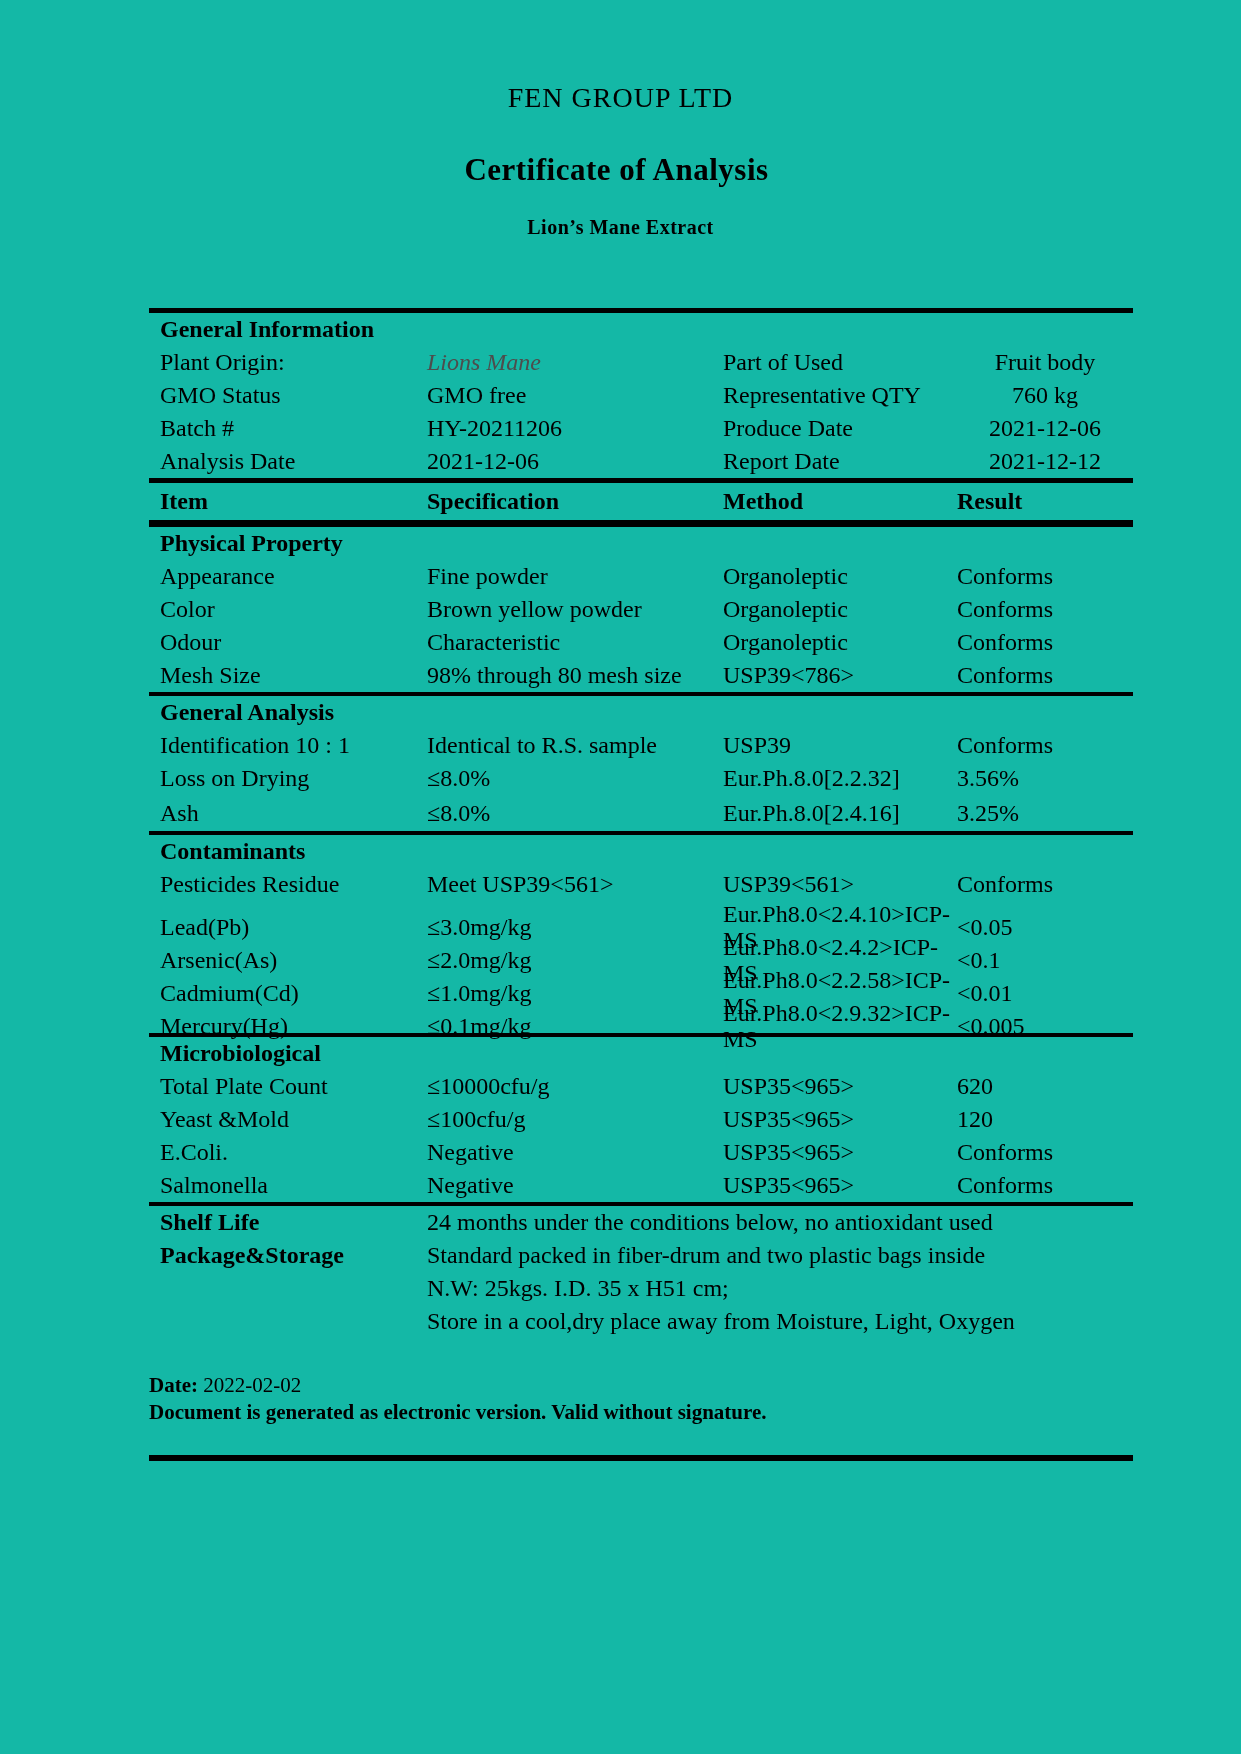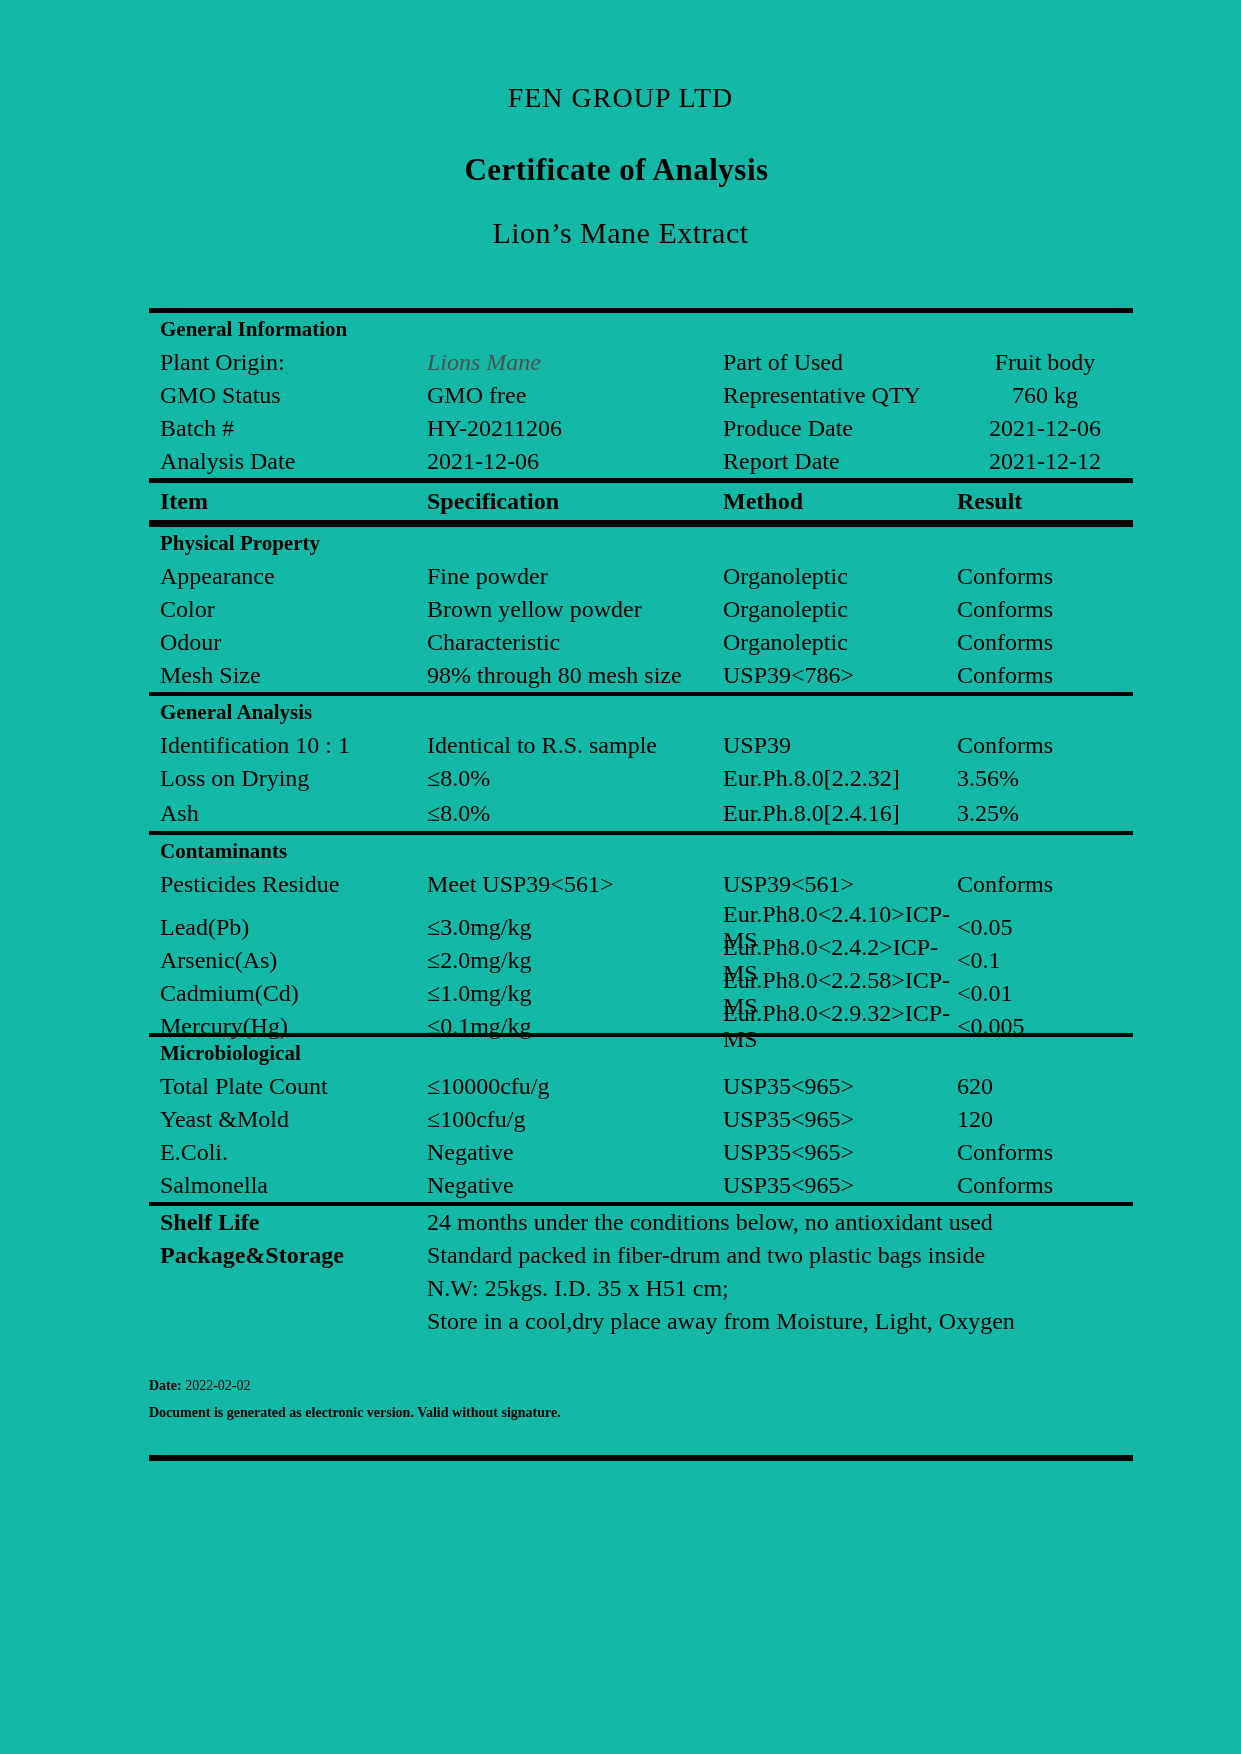--- a/index.html
+++ b/index.html
@@ -17,48 +17,48 @@
   .company {
     position: absolute; top: 82px; left: 0; right: 0;
     text-align: center; font-size: 28px; letter-spacing: 1px;
   }
   .doc-title {
     position: absolute; top: 152px; left: 0; right: 8px;
     text-align: center; font-size: 31px; font-weight: bold; letter-spacing: 0.5px;
   }
   .product {
     position: absolute; top: 216px; left: 0; right: 0;
-    text-align: center; font-size: 30px; font-weight: normal; letter-spacing: 0.5px;
+    text-align: center; font-size: 20px; font-weight: bold; letter-spacing: 0.5px;
   }
   .doc { position: absolute; left: 149px; top: 308px; width: 984px; }
 
   .hl { background: var(--rule); width: 100%; }
   .h4 { height: 4px; } .h5 { height: 5px; } .h6 { height: 6px; } .h7 { height: 7px; }
 
   .sec-title {
     height: 33px; display: flex; align-items: center;
-    padding-left: 11px; font-weight: bold; font-size: 21px;
+    padding-left: 11px; font-weight: bold; font-size: 24px;
   }
   .row {
     display: grid;
     grid-template-columns: 267px 296px 234px 176px;
     padding-left: 11px;
     height: 33px;
     align-items: center;
     font-size: 24px;
     line-height: 1.1;
   }
   .row.tall { height: 36px; }
   .head-row { height: 37px; font-weight: bold; }
   .c4 { text-align: left; }
   .c4-left { text-align: center; }
   .val-em { font-style: italic; color: var(--muted); }
   .span-rest { grid-column: 2 / 5; }
   .storage-label { font-weight: bold; }
-  .footer { margin-top: 34px; font-size: 14px; line-height: 27px; }
+  .footer { margin-top: 34px; font-size: 21px; line-height: 27px; }
   .footer .bold { font-weight: bold; }
   .bottom-rule { margin-top: 29px; }
 </style>
 </head>
 <body>
 
 <div class="page">
 
   <div class="company">FEN GROUP LTD</div>
   <div class="doc-title">Certificate of Analysis</div>

